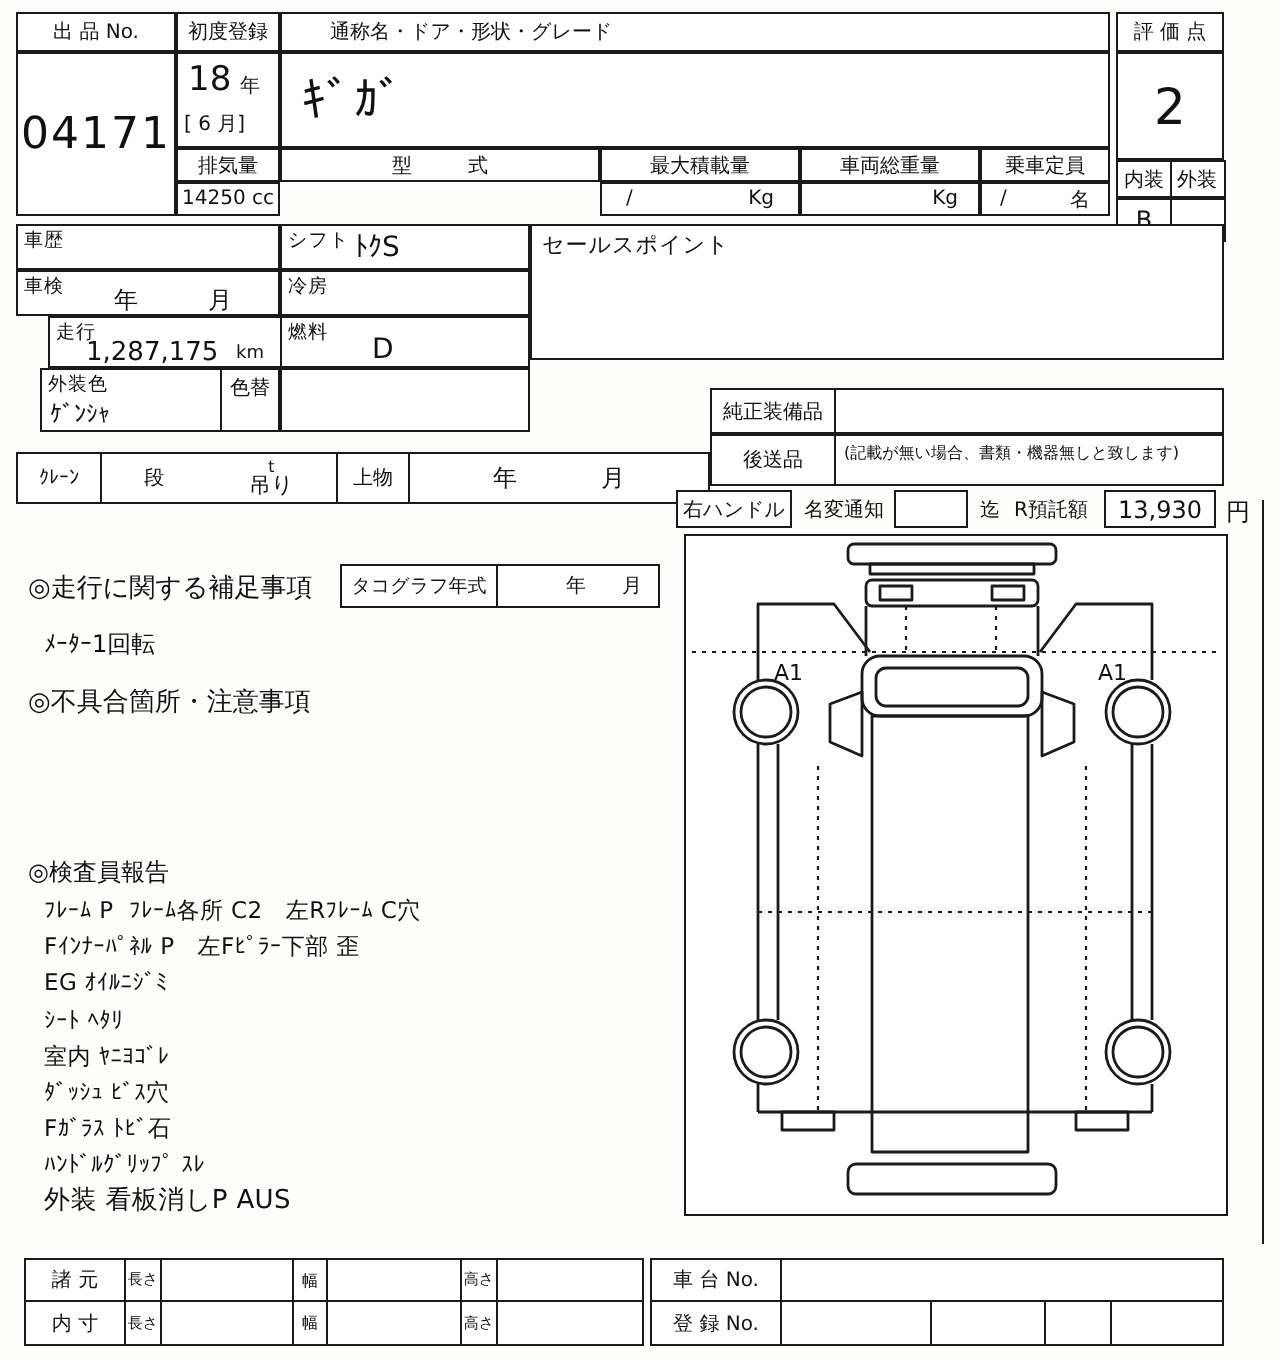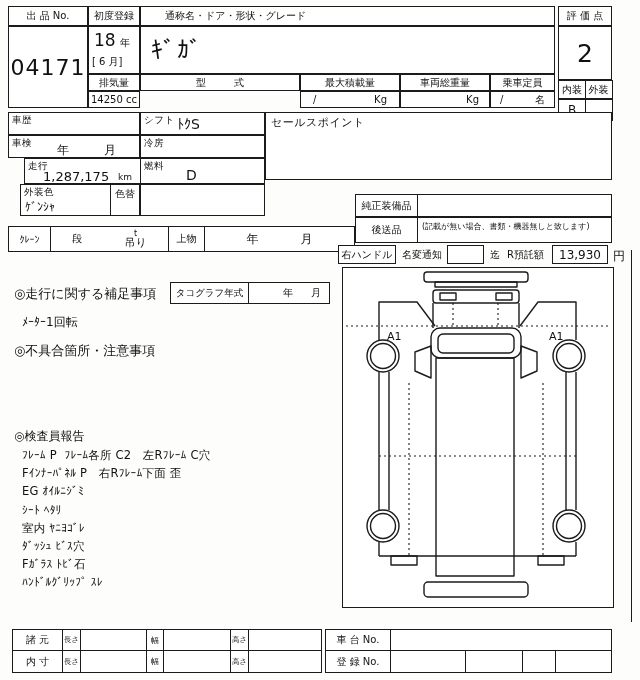--- a/index.html
+++ b/index.html
@@ -163,27 +163,28 @@
           <span>月</span>
       </div>
     </div>
   </div>
   <span class="t f12" style="left:22px;top:314px;">ﾒｰﾀｰ1回転</span>
   <span class="t f13" style="left:14px;top:342px;">◎不具合箇所・注意事項</span>
 
   <span class="t f12" style="left:14px;top:428px;">◎検査員報告</span>
   <div class="t" style="left:22px;top:446px;width:315px;">
     <div class="insp-line">ﾌﾚｰﾑ P  ﾌﾚｰﾑ各所 C2   左Rﾌﾚｰﾑ C穴</div>
-    <div class="insp-line">Fｲﾝﾅｰﾊﾟﾈﾙ P   右Rﾌﾚｰﾑ下面 歪</div>
+    <div class="insp-line">Fｲﾝﾅｰﾊﾟﾈﾙ P   左Fﾋﾟﾗｰ下部 歪</div>
     <div class="insp-line">EG ｵｲﾙﾆｼﾞﾐ</div>
     <div class="insp-line">ｼｰﾄ ﾍﾀﾘ</div>
     <div class="insp-line">室内 ﾔﾆﾖｺﾞﾚ</div>
     <div class="insp-line">ﾀﾞｯｼｭ ﾋﾞｽ穴</div>
     <div class="insp-line">Fｶﾞﾗｽ ﾄﾋﾞ石</div>
     <div class="insp-line">ﾊﾝﾄﾞﾙｸﾞﾘｯﾌﾟ ｽﾚ</div>
+    <div class="insp-line" style="font-size:13px;">外装 看板消しP AUS</div>
   </div>
 
   <div class="b" style="left:342px;top:267px;width:272px;height:341px;">
     <svg viewBox="0 0 269 338" width="269" height="338">
       <g fill="none" stroke="#1b1b1b" stroke-width="1.4" stroke-linejoin="round">
 
         <rect x="81" y="4" width="104" height="10" rx="3"></rect>
         <rect x="92" y="14" width="82" height="5"></rect>
 
         <rect x="90" y="22" width="86" height="13" rx="3"></rect>

